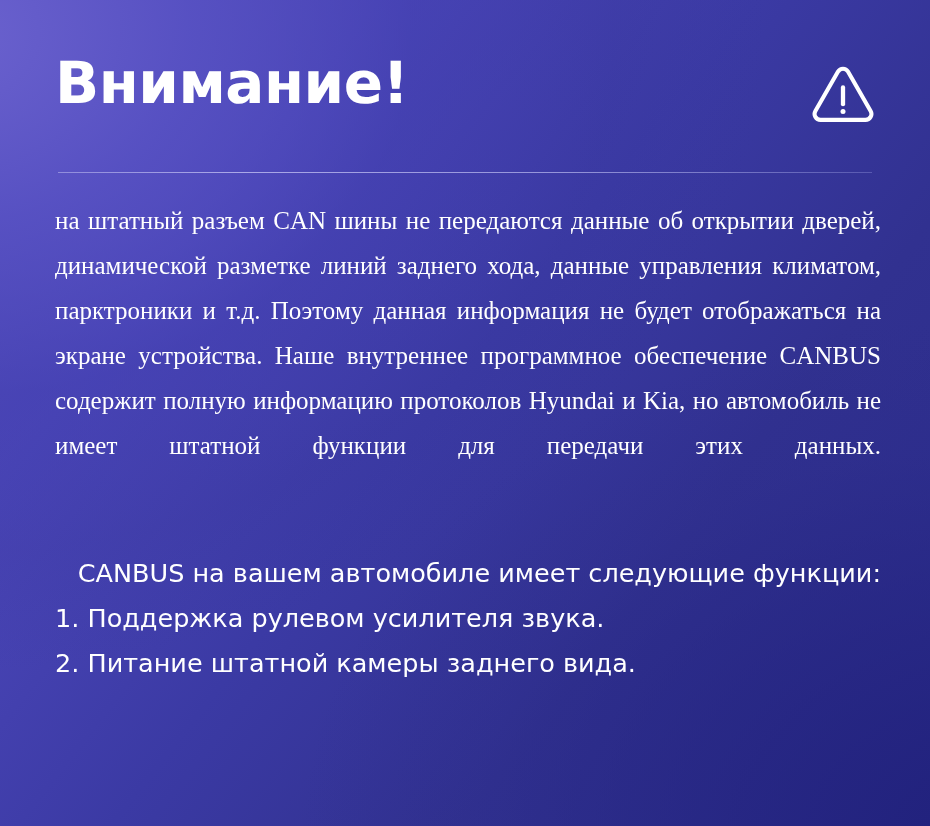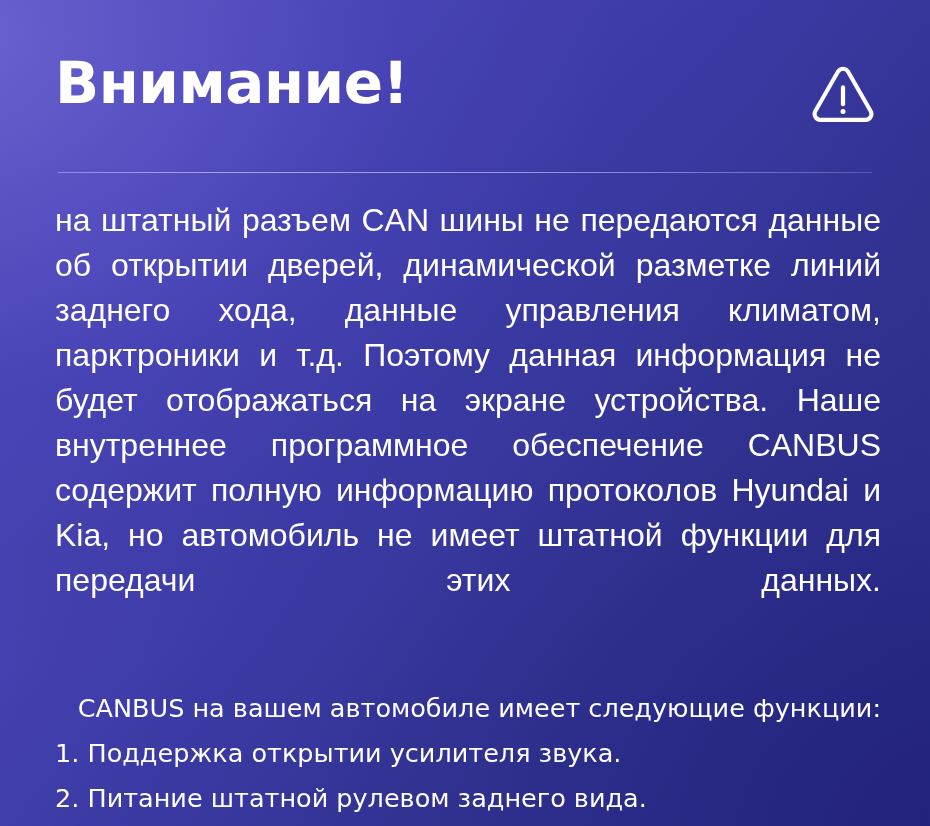--- a/index.html
+++ b/index.html
@@ -95,26 +95,26 @@
   
   .content {
     position: absolute;
     left: 55px;
     top: 198px;
     width: 826px;
   }
   .lead-paragraph {
     margin: 0;
     color: #ffffff;
-    font-size: 32px;
+    font-size: 25px;
     line-height: 45px;
     font-weight: 400;
     text-align: justify;
     text-justify: inter-word;
-    font-family: Liberation Sans, sans-serif;
+    font-family: Liberation Serif, serif;
   }
   .lead-paragraph::after {
     
     content: "";
     display: inline-block;
     width: 100%;
   }
 
   .features {
     margin: 0;
@@ -175,22 +175,22 @@
     <p class="lead-paragraph">на штатный разъем CAN шины не передаются данные об открытии дверей, динамической разметке линий заднего хода, данные управления климатом, парктроники и т.д. Поэтому данная информация не будет отображаться на экране устройства. Наше внутреннее программное обеспечение CANBUS содержит полную информацию протоколов Hyundai и Kia, но автомобиль не имеет штатной функции для передачи этих данных.</p>
 
     <div class="spacer-block"></div>
 
     <div class="features">
       <p class="features-intro">CANBUS на вашем автомобиле имеет следующие функции:</p>
 
       <ul class="feature-list">
         <li class="feature-item">
           <span class="num">1.</span>
-          <span>Поддержка открытии усилителя звука.</span>
+          <span>Поддержка рулевом усилителя звука.</span>
         </li>
         <li class="feature-item">
           <span class="num">2.</span>
-          <span>Питание штатной рулевом заднего вида.</span>
+          <span>Питание штатной камеры заднего вида.</span>
         </li>
       </ul>
     </div>
   </div>
 </div>
 
 </body></html>

